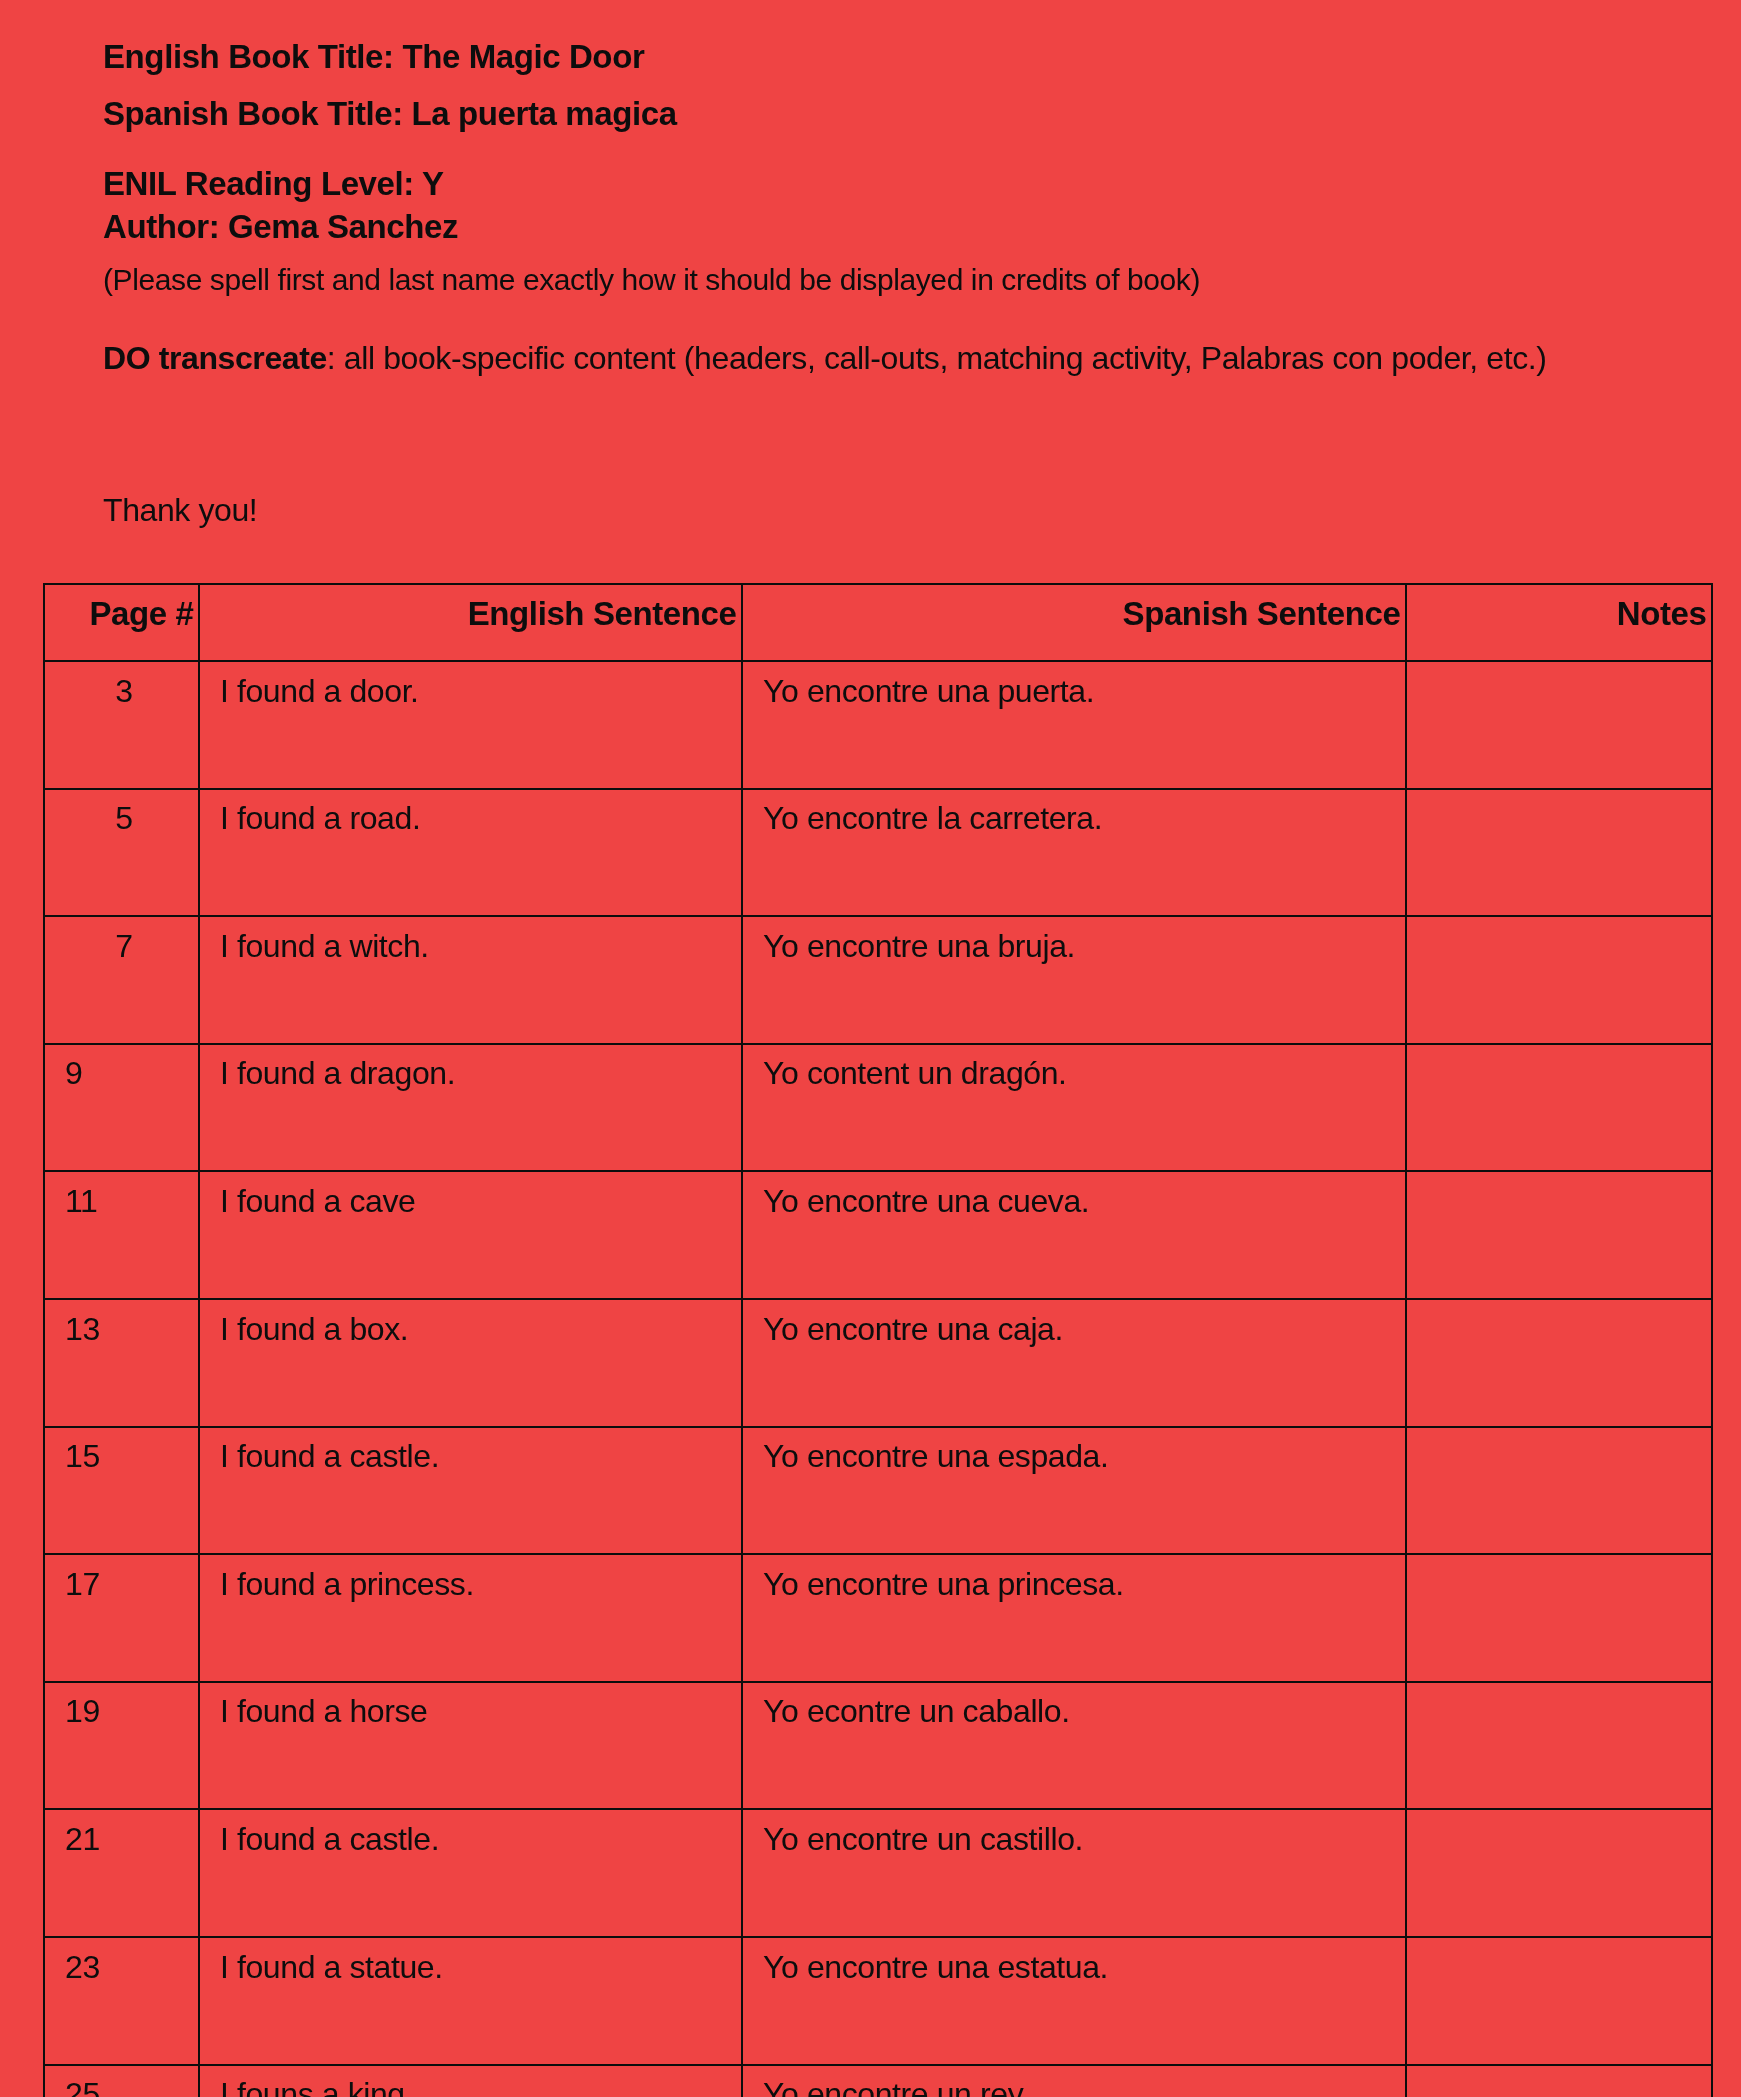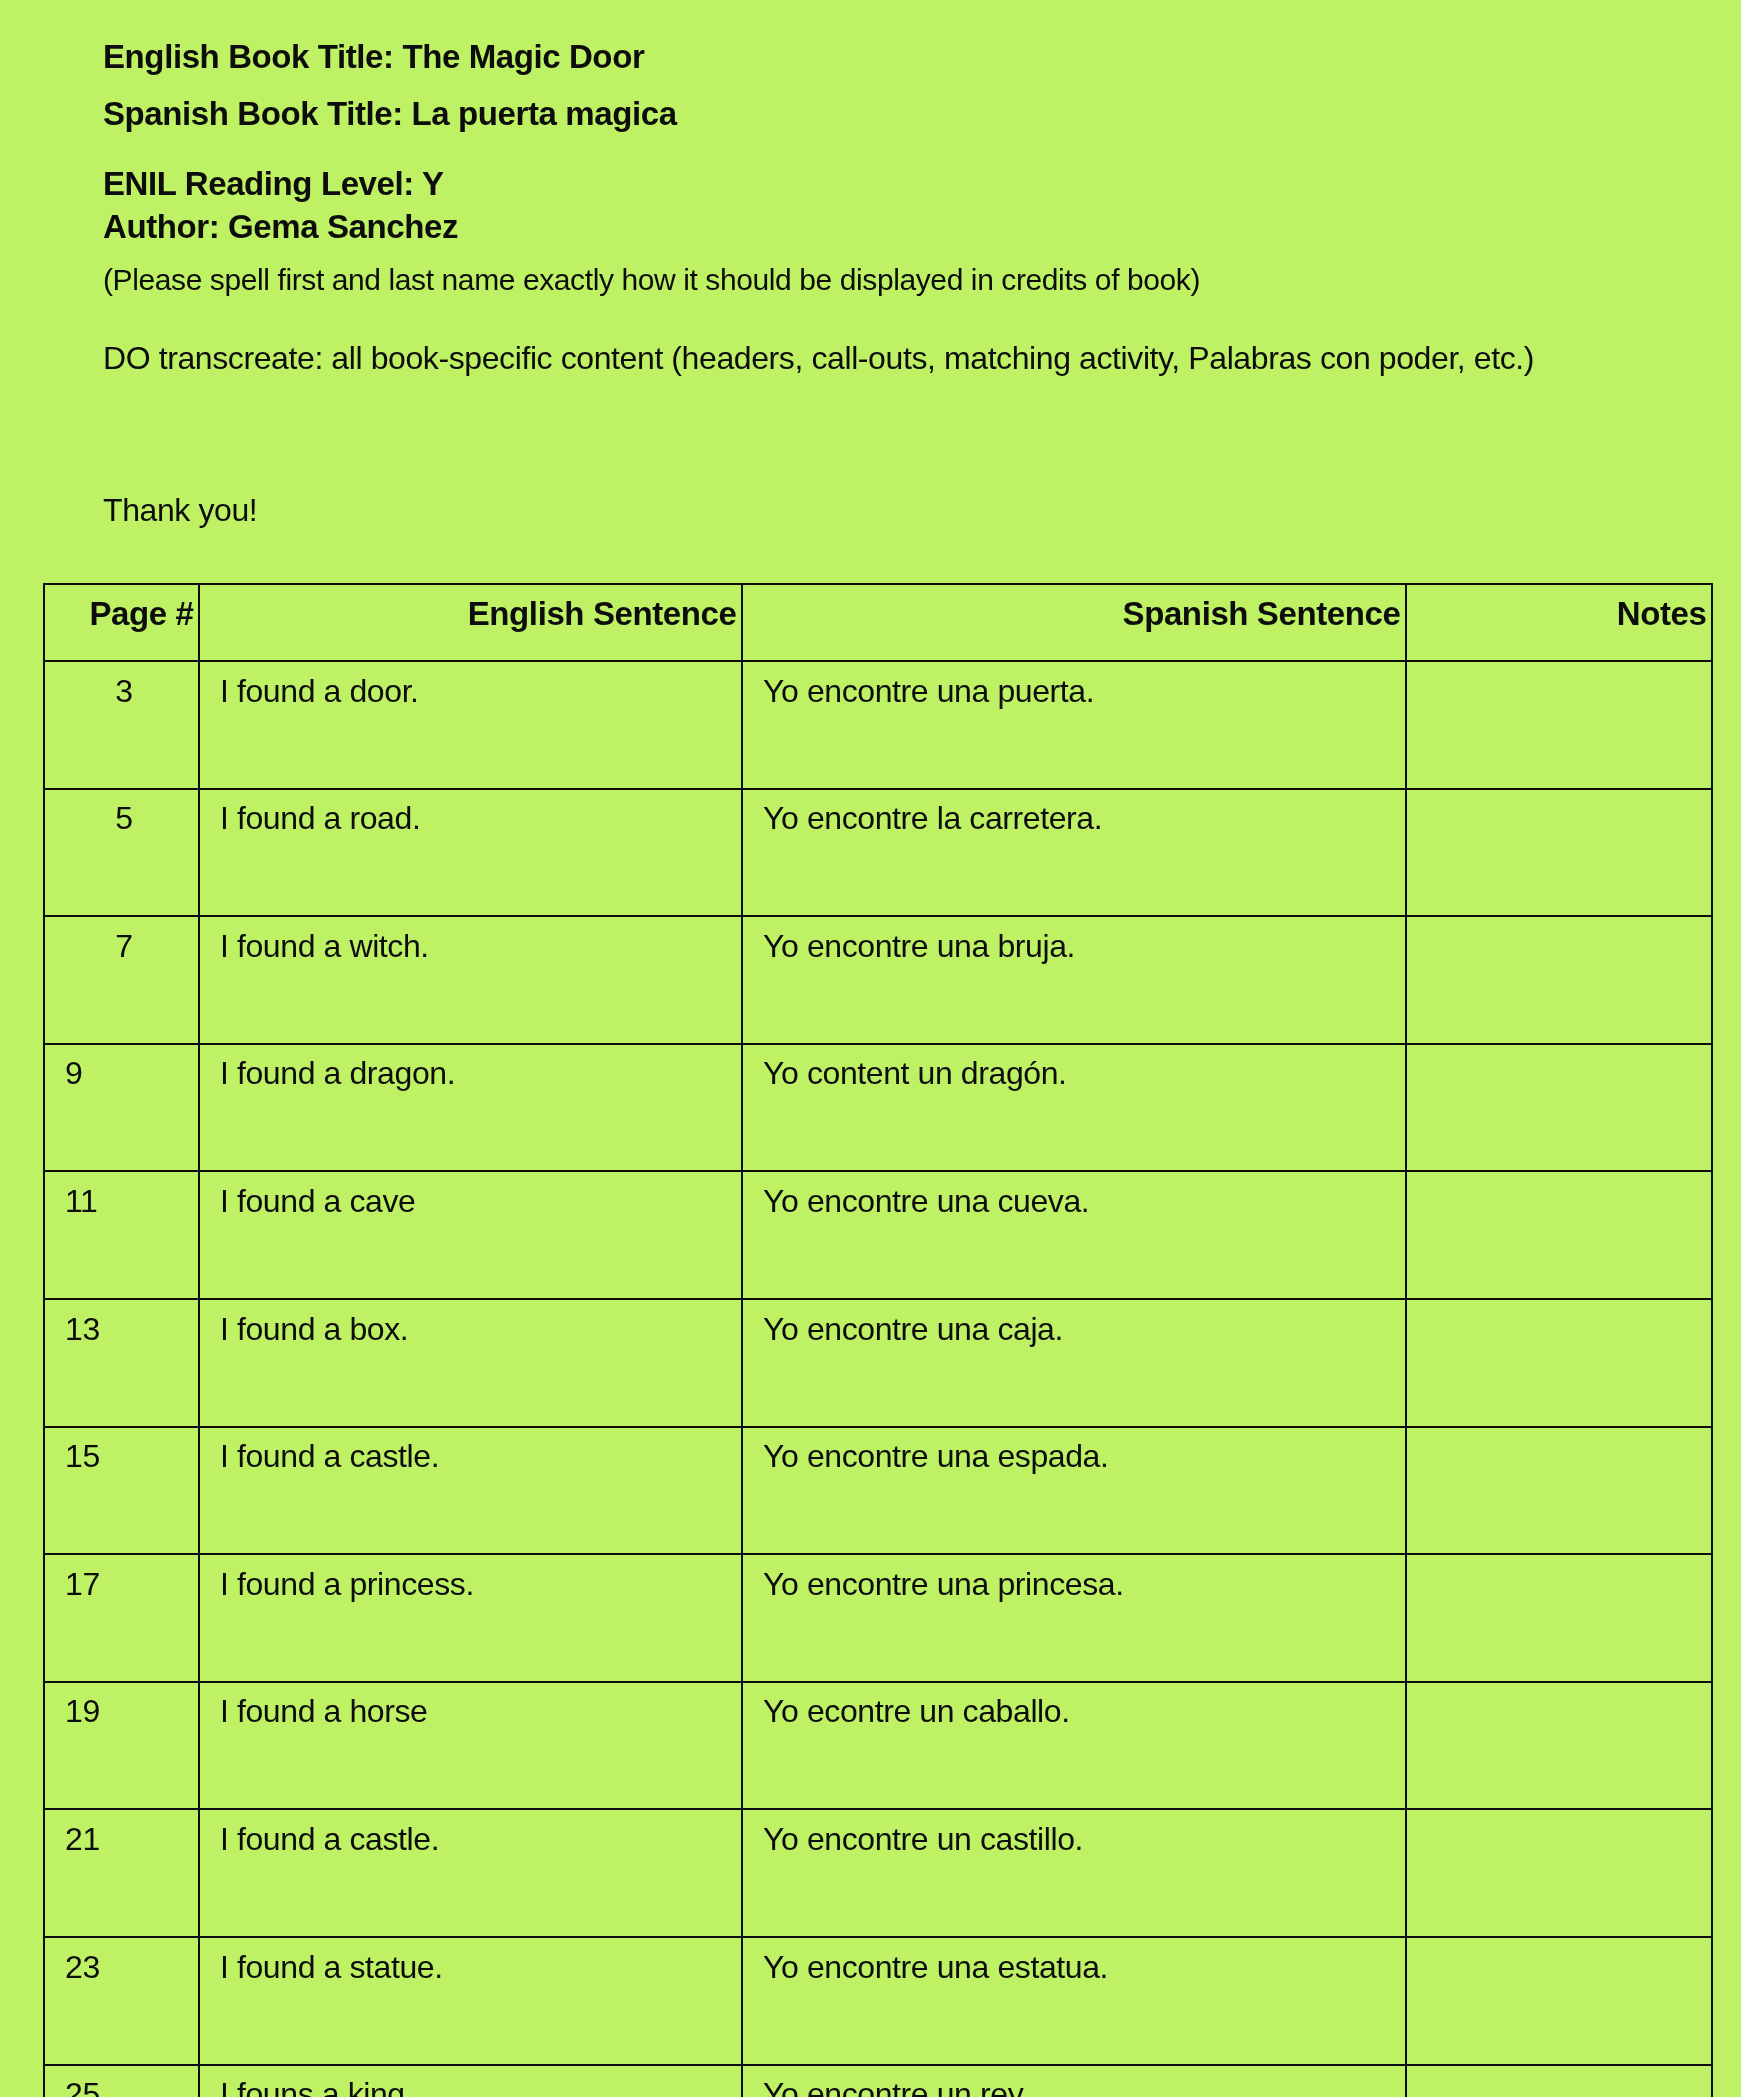--- a/index.html
+++ b/index.html
@@ -4,21 +4,21 @@
 <style>
   html, body {
     margin: 0;
     padding: 0;
     background: #ffffff;
   }
   .page {
     position: relative;
     width: 1742px;
     height: 2097px;
-    background: #bef264;
+    background: #ef4444;
     font-family: "Liberation Sans", sans-serif;
     color: #0d0d0d;
     overflow: hidden;
   }
   .abs { position: absolute; left: 103px; white-space: nowrap; }
   .heading {
     font-size: 33px;
     font-weight: bold;
     line-height: 1;
     letter-spacing: -0.4px;
@@ -27,21 +27,21 @@
     font-size: 30px;
     line-height: 1;
     letter-spacing: -0.4px;
     margin-top: 19px;
   }
   .para {
     font-size: 32px;
     line-height: 40px;
     letter-spacing: -0.4px;
   }
-  .para .b { font-weight: normal; }
+  .para .b { font-weight: bold; }
   table.translation {
     position: absolute;
     left: 43px;
     top: 583px;
     width: 1668px;
     table-layout: fixed;
     border-collapse: collapse;
   }
   table.translation th,
   table.translation td {

